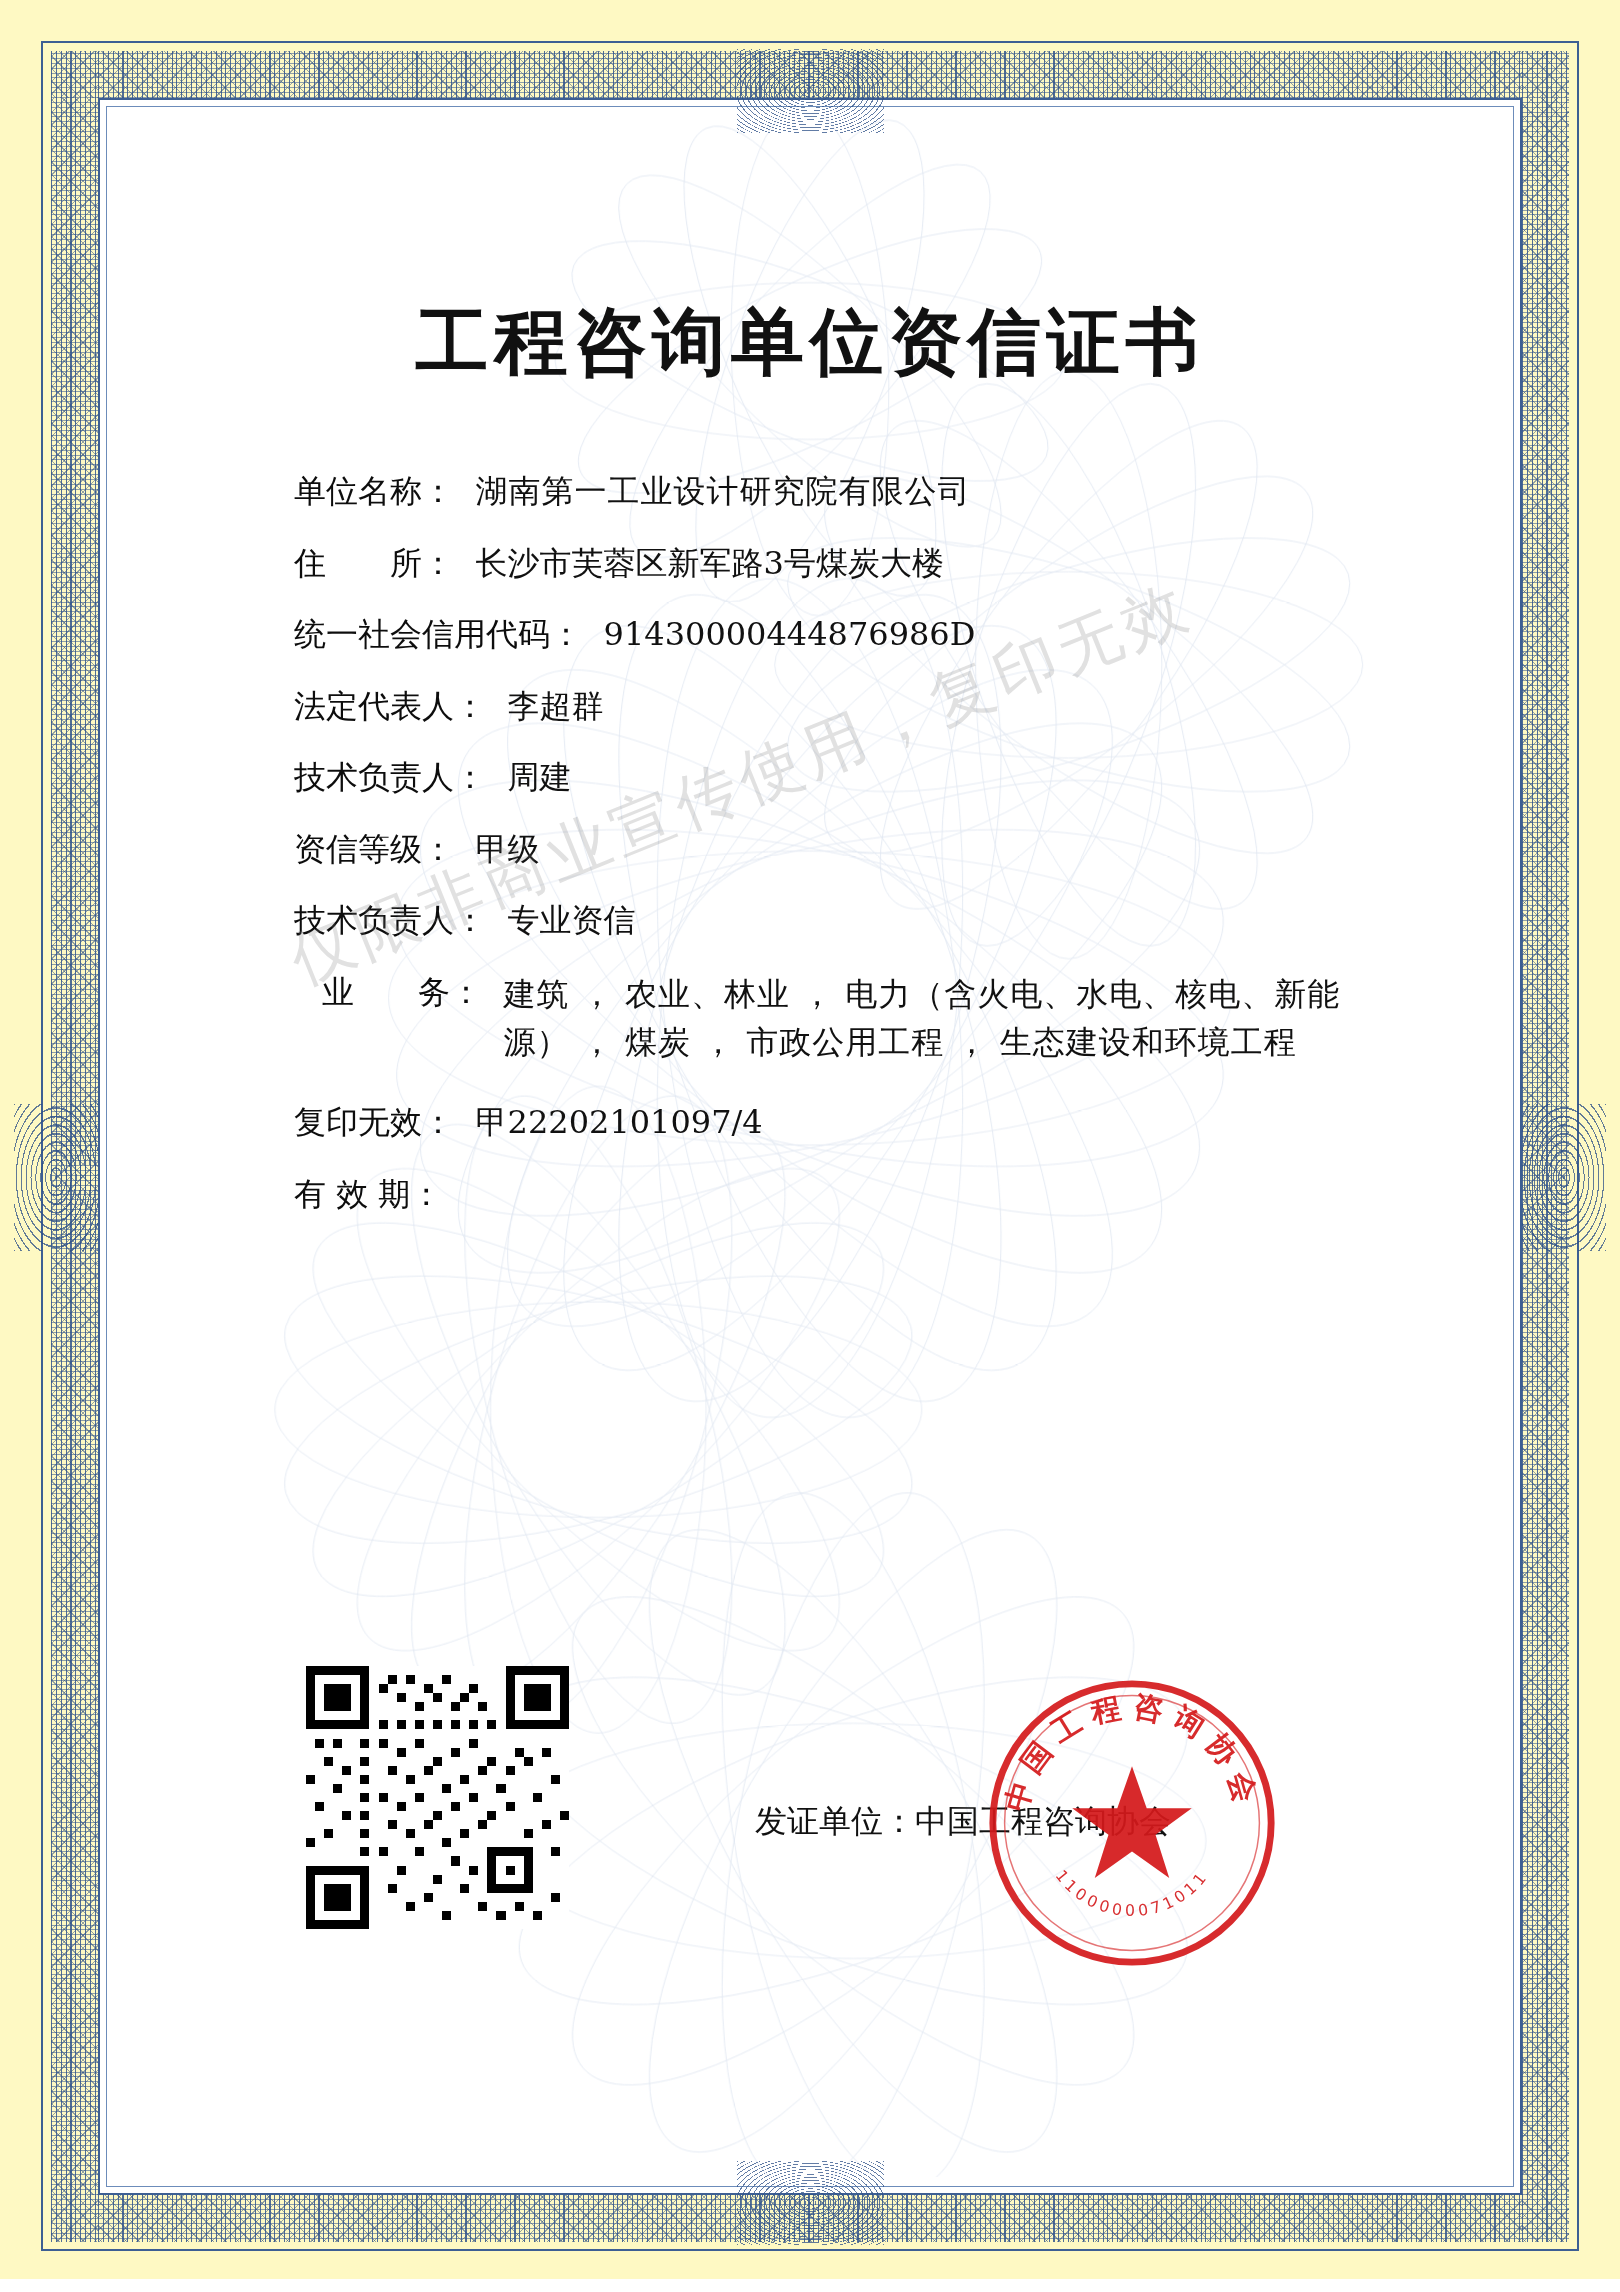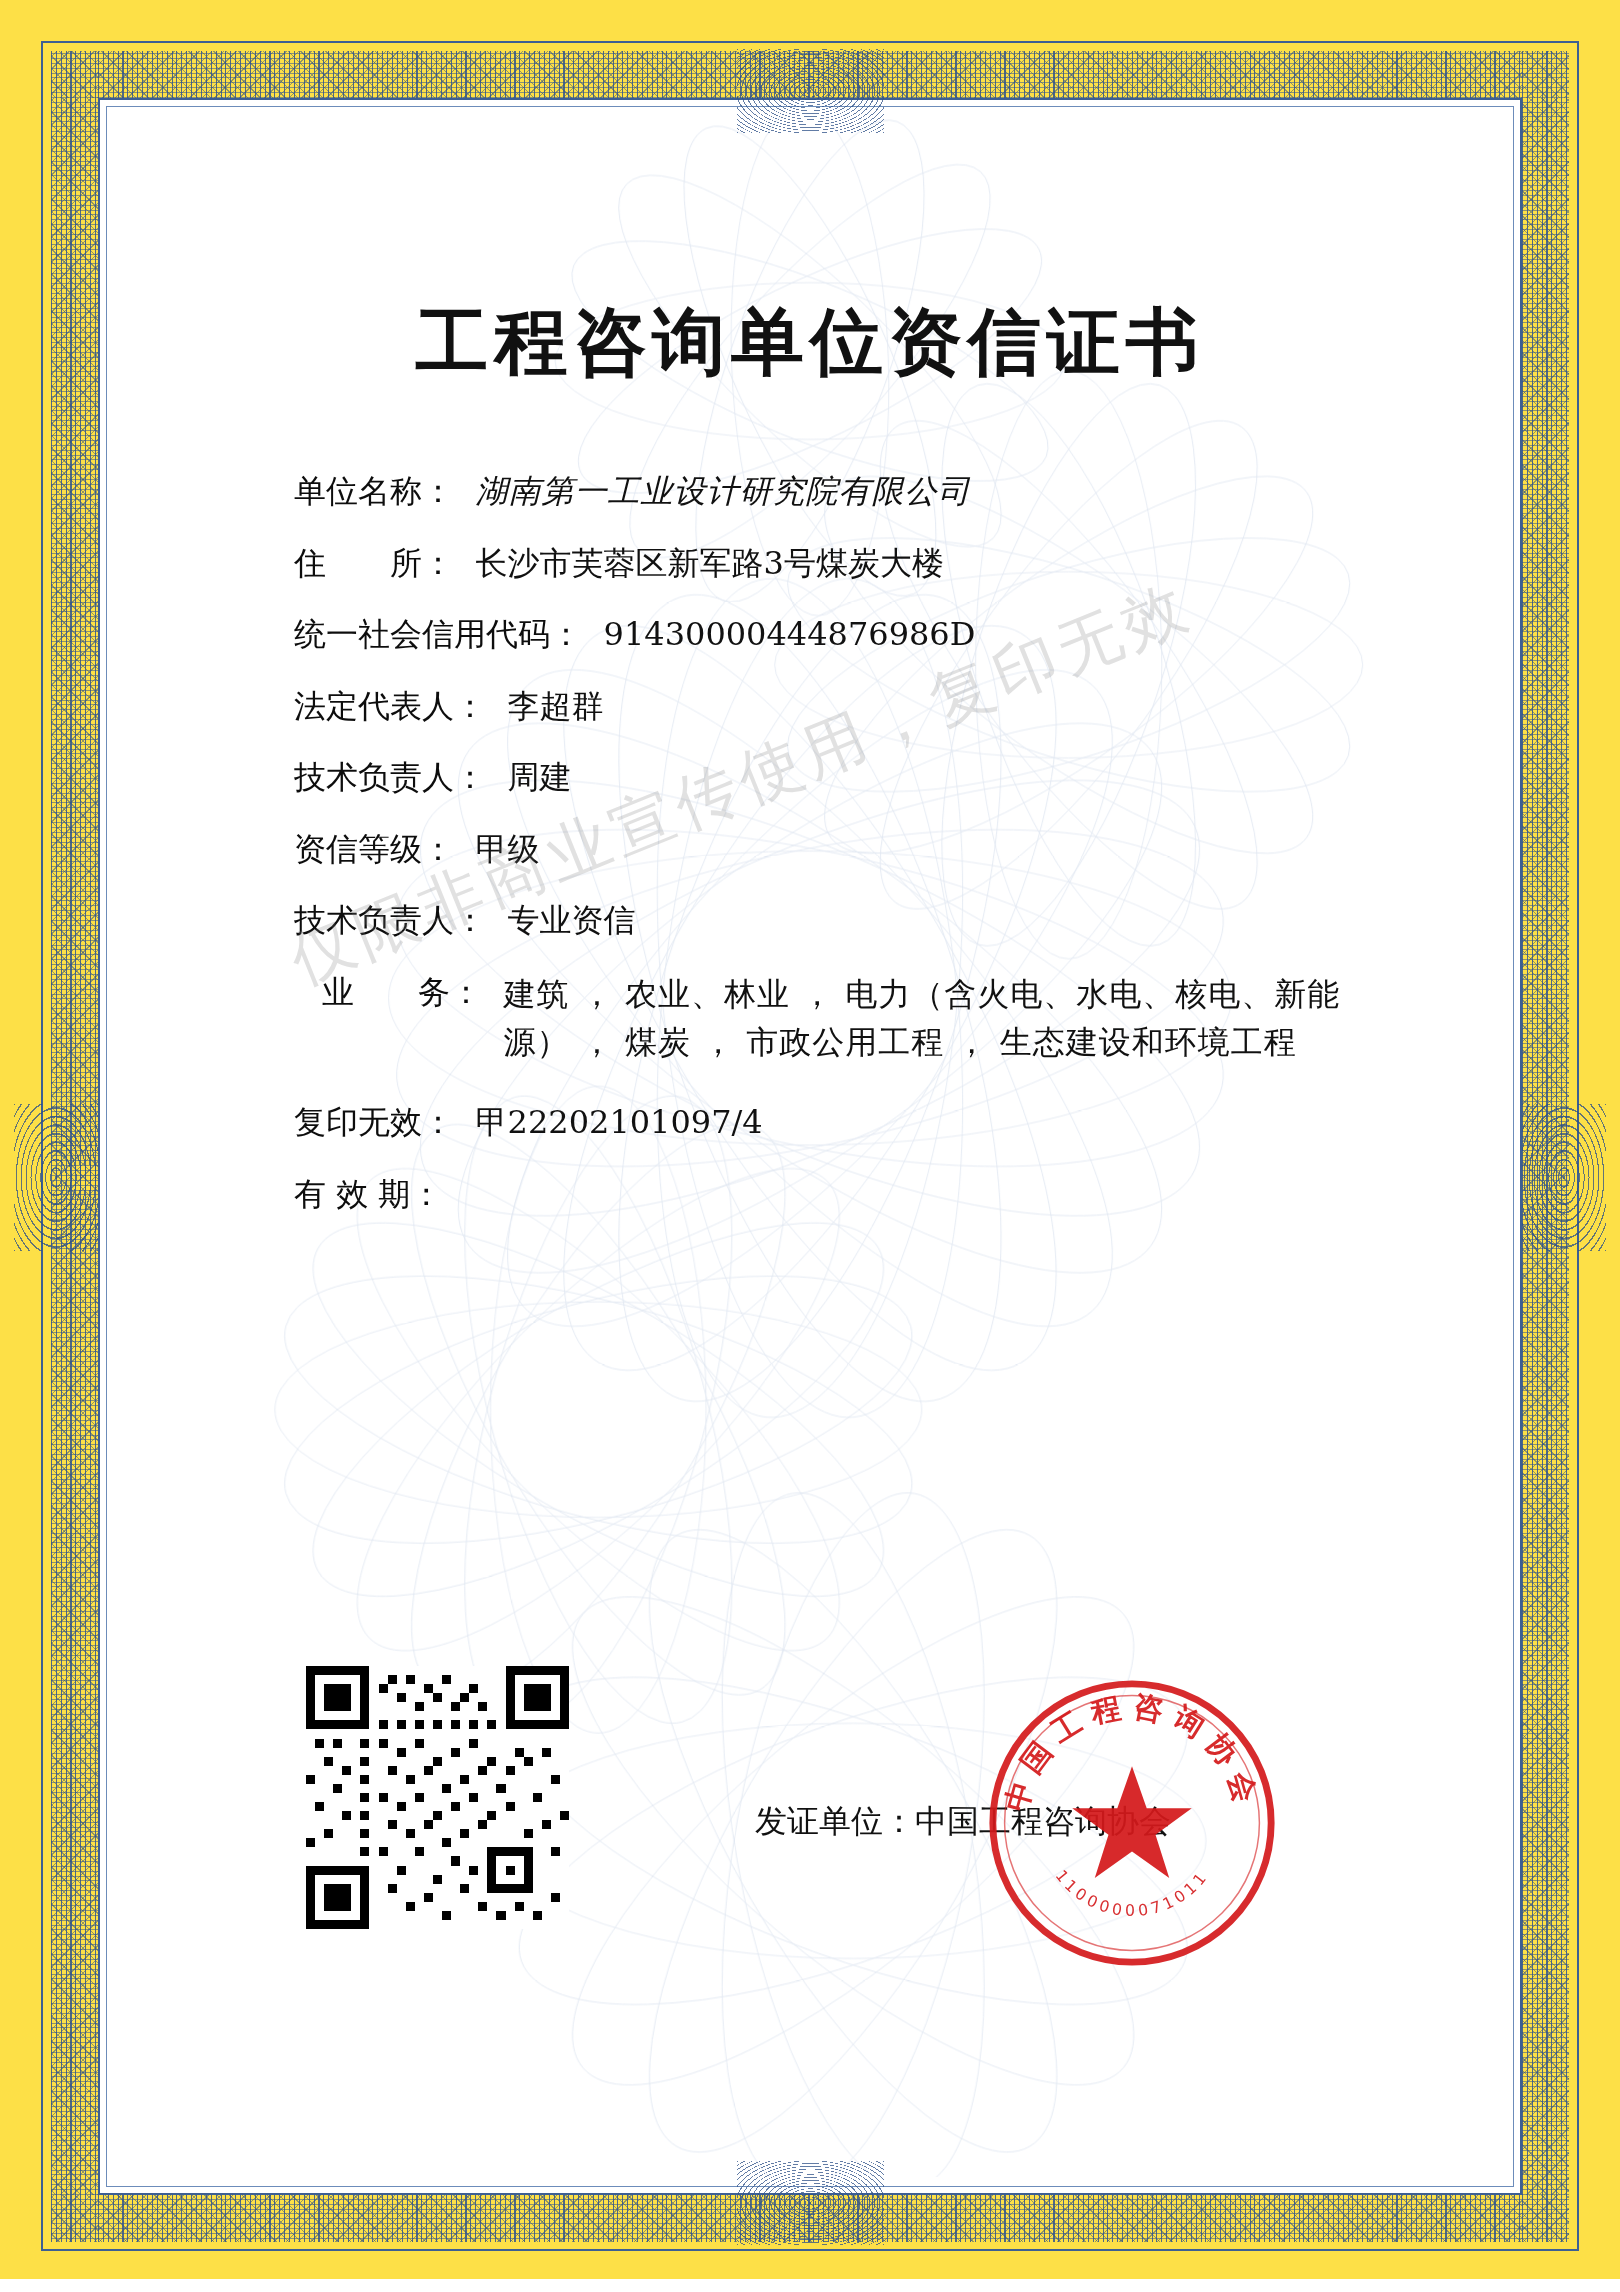--- a/index.html
+++ b/index.html
@@ -13,21 +13,21 @@
     font-family: "Liberation Serif", "DejaVu Serif", serif;
     position: relative;
     overflow: hidden;
   }
 
   .certificate {
     position: absolute;
     left: 0; top: 0;
     width: 1620px;
     height: 2279px;
-    background: #fde047;
+    background: #fef9c3;
   }
 
   
   .border-outer {
     position: absolute;
     left: 41px; top: 41px;
     width: 1538px;
     height: 2210px;
     border: 2.9px solid #3d5f93;
     box-sizing: border-box;
@@ -137,21 +137,21 @@
     margin-left: 21.6px;
     font-family: "DejaVu Serif", "Liberation Serif", serif;
     color: #111111;
     white-space: pre-line;
   }
   .field-row.business .field-value {
     line-height: 1.52;
     letter-spacing: 1px;
   }
   .field-row.business { margin-bottom: 33px; margin-left: 28px; }
-  .field-row.name .field-value { letter-spacing: 1px; font-style: italic; }
+  .field-row.name .field-value { letter-spacing: 1px; }
 
   
   .watermark {
     position: absolute;
     left: 294px;
     top: 921px;
     width: 1078px;
     transform: rotate(-22deg);
     transform-origin: left center;
     font-size: 63px;

